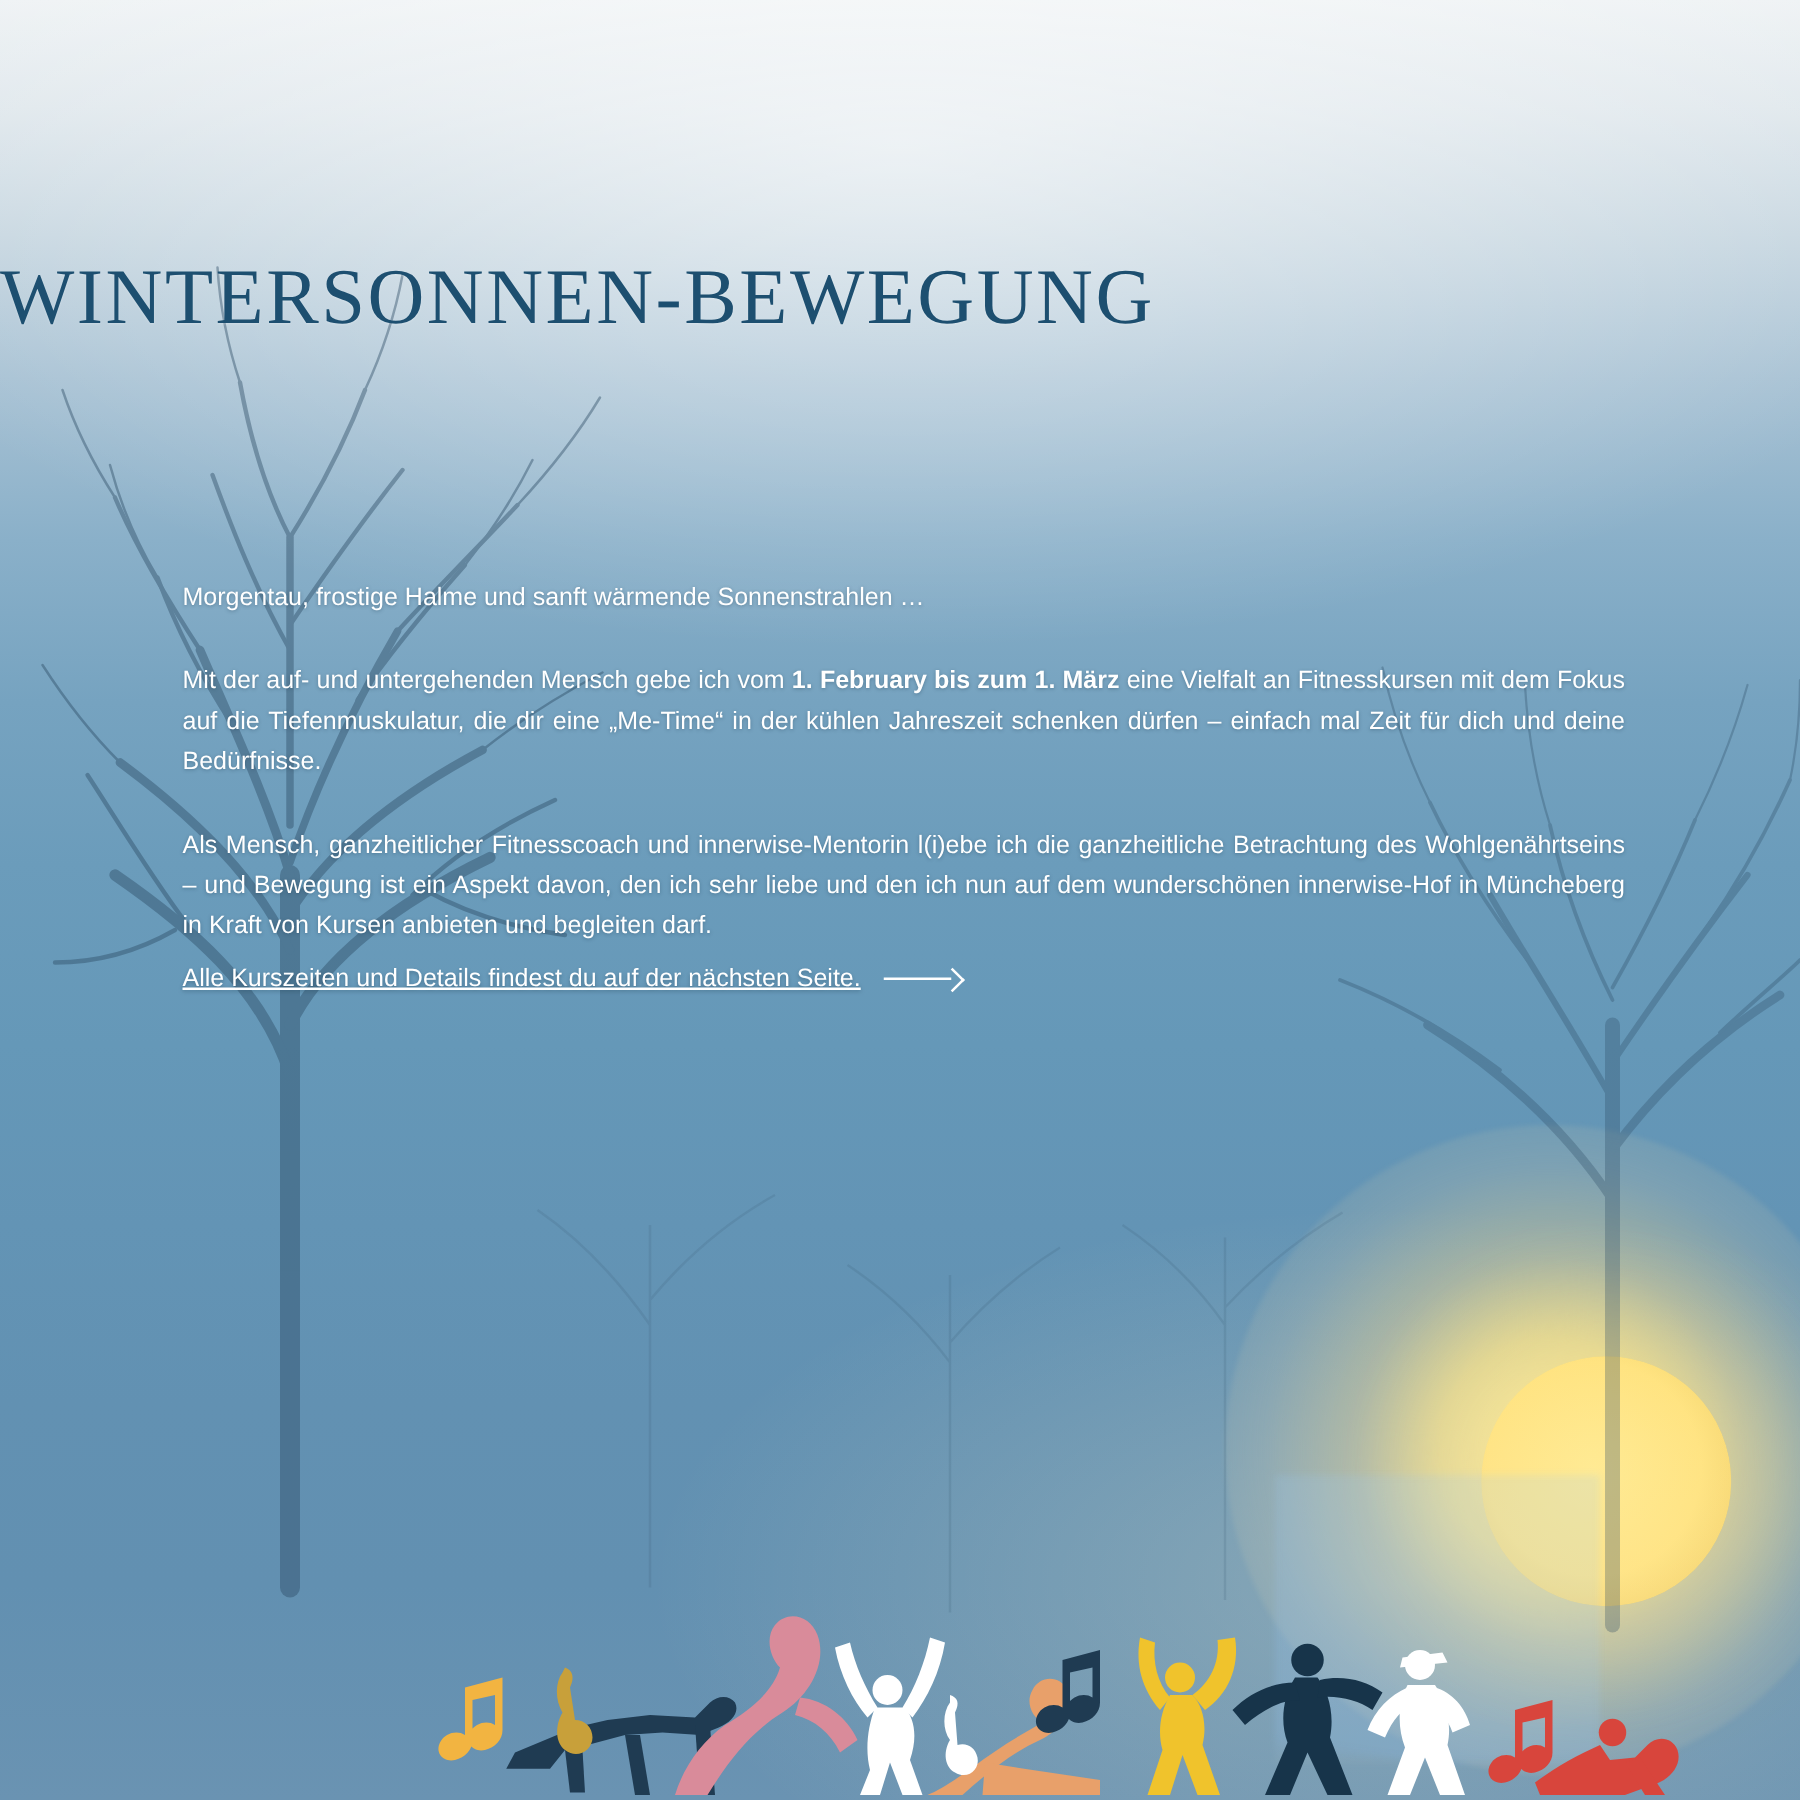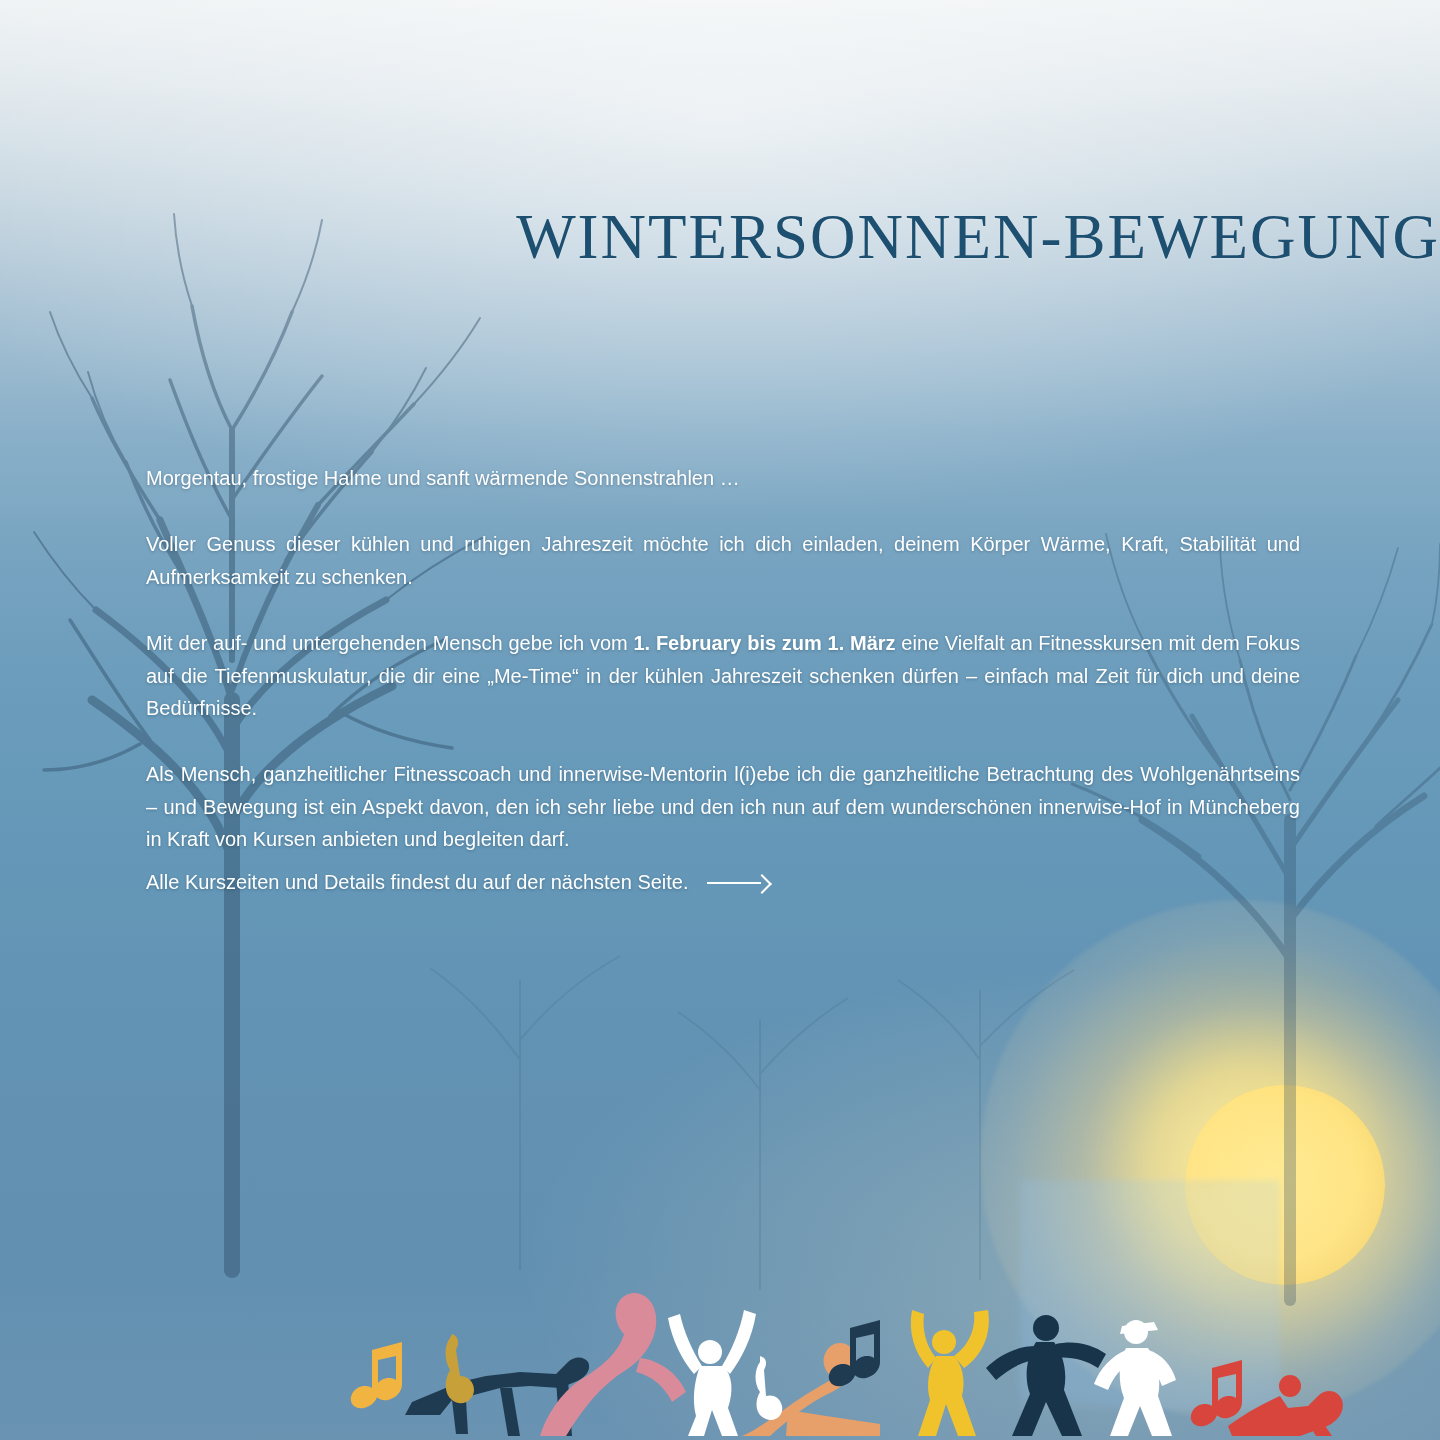--- a/index.html
+++ b/index.html
@@ -71,23 +71,23 @@
     position: absolute;
     left: 0; right: 0; top: 0; bottom: 0;
     background:
       radial-gradient(ellipse 90% 40% at 50% 8%, rgba(255,255,255,0.55), rgba(255,255,255,0) 70%),
       radial-gradient(ellipse 60% 30% at 78% 88%, rgba(255,240,200,0.25), rgba(255,240,200,0) 70%);
   }
 
   
   .headline {
     position: absolute;
-    left: 12px; right: 0;
+    left: 0; right: 0;
     top: 200px;
-    text-align: right;
+    text-align: left;
     font-family: "Liberation Serif", serif;
     color: #1d4f70;
     letter-spacing: 2px;
     line-height: 1.18;
     font-size: 63px;
     text-shadow: 0 1px 2px rgba(255,255,255,0.25);
   }
   .headline .line2 { letter-spacing: 4px; }
 
   .body-copy {
@@ -95,21 +95,21 @@
     left: 146px;
     right: 140px;
     top: 462px;
     color: #ffffff;
     font-size: 20px;
     line-height: 1.62;
     text-align: justify;
     text-shadow: 0 1px 3px rgba(20,50,70,0.35);
   }
   .body-copy p { margin: 0 0 34px 0; }
-  .body-copy p:last-child { margin-bottom: 0; }
+  .body-copy p:last-child { margin-bottom: 0; text-decoration: underline; }
   .body-copy .nojust { text-align: left; }
   .body-copy b { font-weight: bold; }
 
   .arrow {
     display: inline-block;
     vertical-align: middle;
     margin-left: 18px;
     width: 64px;
     height: 14px;
     position: relative;
@@ -240,21 +240,20 @@
 
     <div class="ray-burst"></div>
   </div>
 
   <div class="headline">
     <div class="line1">WINTERSONNEN-BEWEGUNG</div>
   </div>
 
   <div class="body-copy">
     <p class="nojust">Morgentau, frostige Halme und sanft wärmende Sonnenstrahlen …</p>
-    <p>Voller Genuss dieser kühlen und ruhigen Jahreszeit möchte ich dich einladen, deinem Körper Wärme, Kraft, Stabilität und Aufmerksamkeit zu schenken.</p>
     <p>
       <span>Mit der auf- und untergehenden Mensch gebe ich vom </span><b>1. February bis zum 1. März</b><span> eine Vielfalt an Fitnesskursen mit dem Fokus auf die Tiefenmuskulatur, die dir eine „Me-Time“ in der kühlen Jahreszeit schenken dürfen – einfach mal Zeit für dich und deine Bedürfnisse.</span>
     </p>
     <p>
       <span>Als Mensch, ganzheitlicher Fitnesscoach und innerwise-Mentorin l(i)ebe ich die ganzheitliche Betrachtung des Wohlgenährtseins – und Bewegung ist ein Aspekt davon, den ich sehr liebe und den ich nun auf dem wunderschönen innerwise-Hof in Müncheberg in Kraft von Kursen anbieten und begleiten darf.</span>
     </p>
     <p class="nojust" style="margin-top:-24px">
       <span>Alle Kurszeiten und Details findest du auf der nächsten Seite.</span><span class="arrow"></span>
     </p>
   </div>

